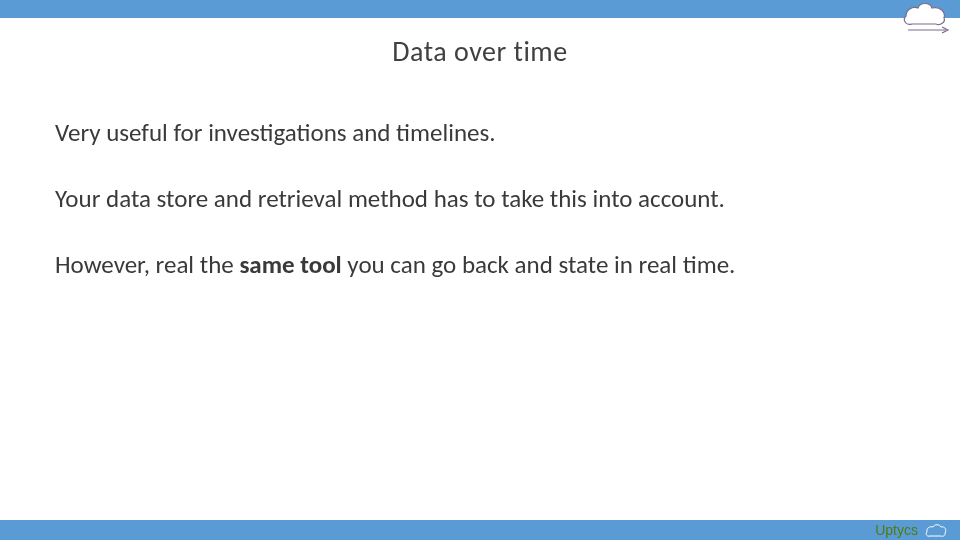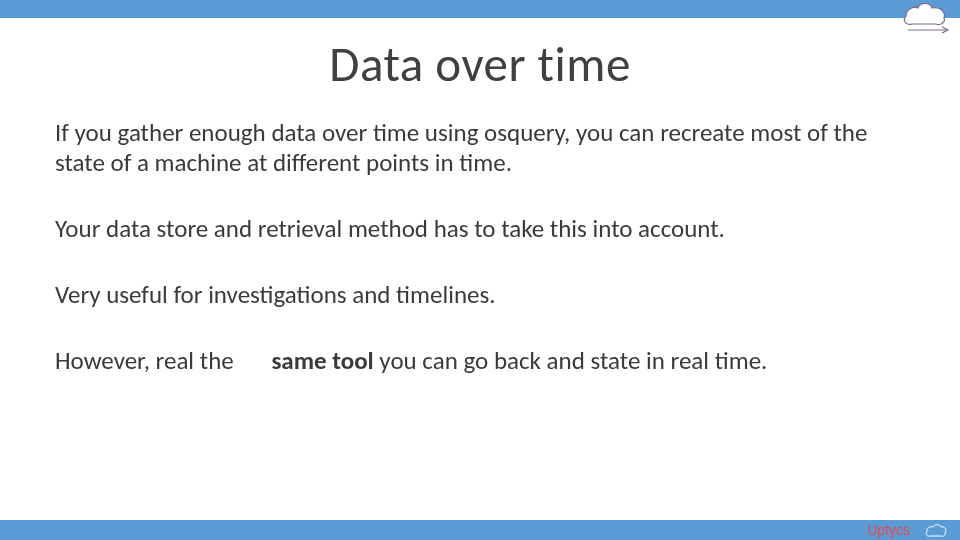--- a/index.html
+++ b/index.html
@@ -35,50 +35,49 @@
     right: 8px;
     width: 56px;
     height: 36px;
   }
   .title {
     position: absolute;
     top: 34px;
     left: 0;
     width: 100%;
     text-align: center;
-    font-size: 49px;
+    font-size: 28px;
     font-weight: 400;
     color: #404040;
     letter-spacing: 0.5px;
   }
   .body {
     position: absolute;
     top: 118px;
     left: 55px;
     width: 850px;
     font-size: 25px;
     line-height: 1.2;
     color: #3a3a3a;
   }
   .body p {
     margin: 0 0 36px 0;
   }
   .body b {
     font-weight: 700;
-    margin-left: 32px;
   }
   .brand {
     position: absolute;
     bottom: 0;
     right: 12px;
     height: 20px;
     display: flex;
     align-items: center;
-    gap: 12px;
-    color: #ef4444;
+    gap: 4px;
+    color: #4d7c0f;
     font-size: 14px;
     font-family: "Segoe UI", Arial, sans-serif;
     font-weight: 400;
   }
   .brand-cloud {
     width: 26px;
     height: 16px;
   }
 </style>
 </head>
@@ -90,23 +89,22 @@
   <svg viewBox="0 0 56 36" width="56" height="36">
     <path d="M10 16 C10 10 16 6 22 8 C24 2 34 2 36 8 C44 6 50 12 48 18 C50 22 44 26 40 24 L16 24 C10 26 6 20 10 16 Z" fill="white" stroke="#7c6a8a" stroke-width="1.2"></path>
     <line x1="12" y1="30" x2="50" y2="30" stroke="#7c6a8a" stroke-width="1.2"></line>
     <polyline points="46,27 52,30 46,33" fill="none" stroke="#7c6a8a" stroke-width="1.2"></polyline>
   </svg>
 </div>
 
 <div class="title">Data over time</div>
 
 <div class="body">
-  <p>If you gather enough data over time using osquery, you can recreate most of the state of a machine at different points in time.</p>
+  <p>Very useful for investigations and timelines.</p>
   <p>Your data store and retrieval method has to take this into account.</p>
-  <p>Very useful for investigations and timelines.</p>
   <p>
     <span>However, real the </span><b>same tool</b><span> you can go back and state in real time.</span>
   </p>
 </div>
 
 <div class="bottom-bar"></div>
 
 <div class="brand">
   <span>Uptycs</span>
   <span class="brand-cloud">

